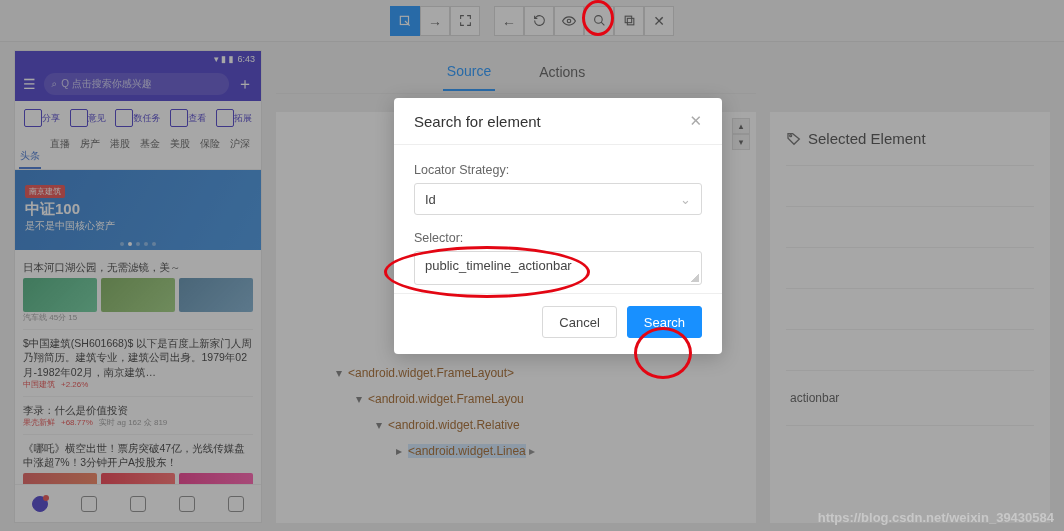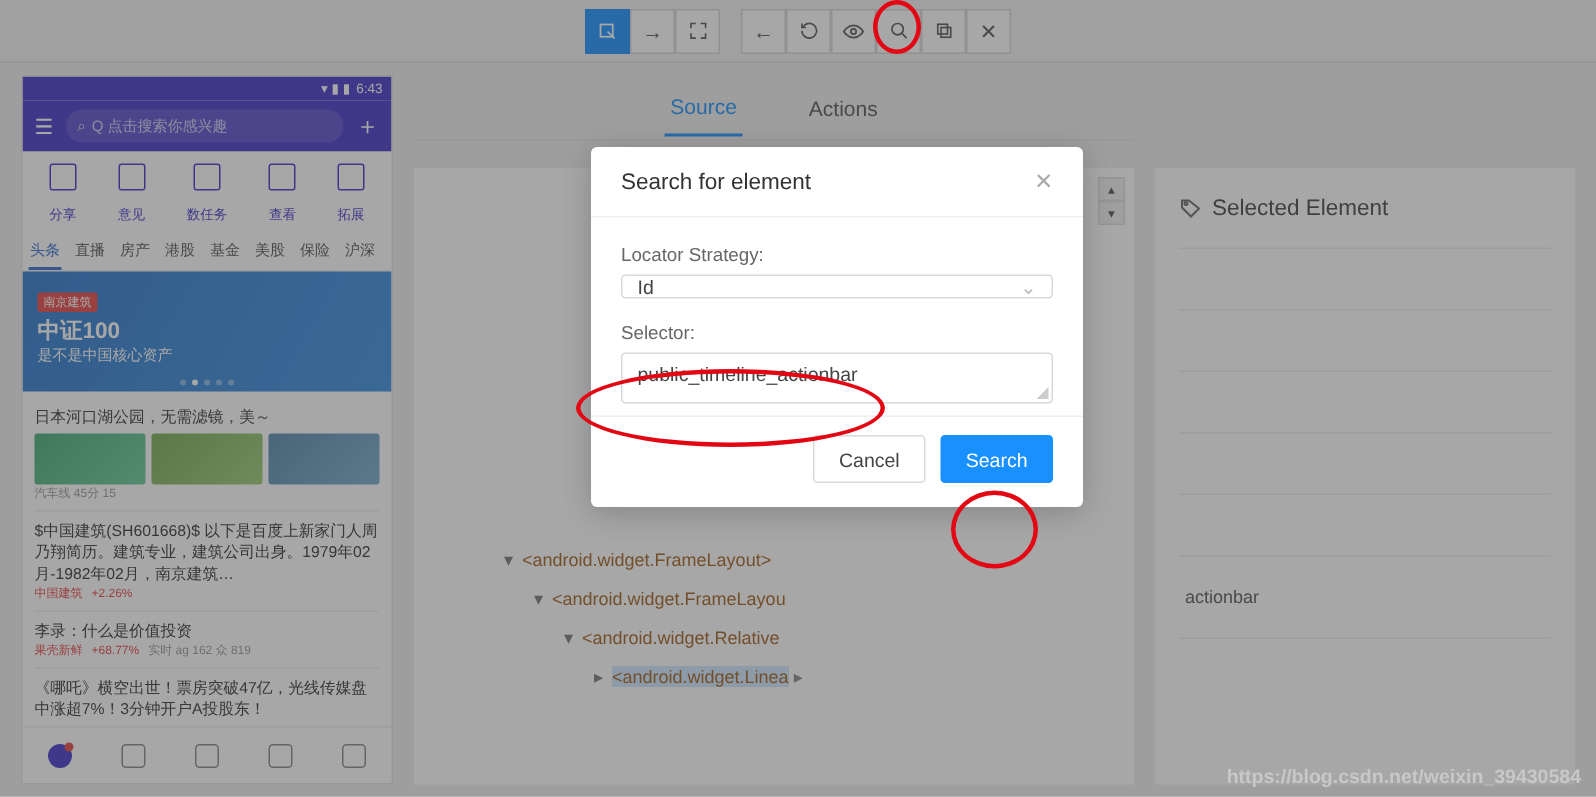--- a/index.html
+++ b/index.html
@@ -15,25 +15,25 @@
 
   
   .main { display: flex; gap: 14px; padding: 8px 14px; height: calc(100% - 42px); }
 
   
   .device { width: 248px; background: #fff; border: 1px solid #e3e3e3; position: relative; overflow: hidden; }
   .device-status { height: 16px; background: #4336c7; color: #fff; font-size: 9px; display: flex; justify-content: flex-end; align-items: center; padding: 0 6px; gap: 4px; }
   .device-header { background: #4336c7; height: 34px; display: flex; align-items: center; padding: 0 8px; gap: 8px; color: #fff; }
   .dev-search { flex: 1; background: rgba(255,255,255,0.12); border-radius: 14px; height: 22px; display: flex; align-items: center; padding: 0 8px; font-size: 10px; color: rgba(255,255,255,0.7); gap: 4px; }
   .device-icons-row { background: #fff; display: flex; justify-content: space-around; padding: 8px 4px 4px; }
-  .dev-icon-item { display: flex; flex-direction: column; align-items: center; gap: 10px; color: #4336c7; font-size: 9px; }
+  .dev-icon-item { display: flex; flex-direction: row; align-items: center; gap: 0; color: #4336c7; font-size: 9px; }
   .dev-icon-item .ico { width: 18px; height: 18px; border: 1.2px solid #4336c7; border-radius: 2px; }
   .device-tabs { display: flex; overflow: hidden; font-size: 10px; color: #555; background: #fff; border-bottom: 1px solid #eee; padding: 4px 4px 0; gap: 8px; }
   .device-tabs .t { padding: 2px 1px 4px; white-space: nowrap; }
-  .device-tabs .t.active { color: #3a6ecf; border-bottom: 2px solid #3a6ecf; }
+  .device-tabs .t.active { color: #3a6ecf; border-bottom: 2px solid #3a6ecf; margin-top: 12px; }
   .banner { height: 80px; background: linear-gradient(120deg,#2c78cc,#3a8ee0); color: #fff; padding: 10px 10px; position: relative; }
   .banner .tag { background: #e64545; font-size: 8px; padding: 1px 4px; border-radius: 2px; display: inline-block; }
   .banner .big { font-size: 15px; font-weight: bold; margin-top: 2px; }
   .banner .sub { font-size: 10px; }
   .banner .dots { position: absolute; bottom: 4px; left: 50%; transform: translateX(-50%); display: flex; gap: 4px; }
   .banner .dots span { width: 4px; height: 4px; border-radius: 50%; background: rgba(255,255,255,0.4); }
   .banner .dots span.on { background: #fff; }
   .feed { padding: 4px 8px; font-size: 10px; color: #333; }
   .feed-item { padding: 6px 0; border-bottom: 1px solid #f0f0f0; }
   .feed-item .title { font-size: 10.5px; line-height: 1.35; }
@@ -70,21 +70,21 @@
   .rp-row { border-top: 1px solid #eee; padding: 20px 4px; font-size: 12px; color: #555; min-height: 24px; }
 
   
   .modal-backdrop { position: absolute; inset: 0; background: rgba(60,60,60,0.45); z-index: 40; }
   .modal { position: absolute; left: 370px; top: 98px; width: 328px; background: #fff; border-radius: 4px; box-shadow: 0 4px 20px rgba(0,0,0,0.2); z-index: 45; margin-left: 24px; }
   .modal-head { padding: 14px 20px; display:flex; justify-content:space-between; align-items:center; border-bottom:1px solid #eee;}
   .modal-head h3 { font-size: 15px; font-weight: 500; color:#333;}
   .modal-close { color:#aaa; cursor:pointer; font-size:15px;}
   .modal-body { padding: 18px 20px 8px; }
   .m-label { font-size: 12.5px; color: #666; margin-bottom: 6px; }
-  .m-select { width:100%; height:16px; border:1px solid #d9d9d9; border-radius:3px; padding:0 10px; display:flex; align-items:center; justify-content:space-between; font-size:13px; color:#444; margin-bottom:16px; cursor:pointer;}
+  .m-select { width:100%; height:32px; border:1px solid #d9d9d9; border-radius:3px; padding:0 10px; display:flex; align-items:center; justify-content:space-between; font-size:13px; color:#444; margin-bottom:16px; cursor:pointer;}
   .m-input { width:100%; min-height:34px; border:1px solid #d9d9d9; border-radius:3px; padding:6px 10px; font-size:13px; color:#444; resize: vertical; position:relative;}
   .m-input::after { content:''; position:absolute; right:2px; bottom:2px; width:8px; height:8px; background: linear-gradient(135deg, transparent 50%, #ccc 50%);}
   .modal-foot { padding: 12px 20px 16px; display:flex; justify-content:flex-end; gap:10px; border-top:1px solid #eee;}
   .btn { height:32px; padding:0 16px; border-radius:3px; font-size:13px; cursor:pointer; border:1px solid #d9d9d9; background:#fff; color:#444;}
   .btn.primary { background:#1890ff; border-color:#1890ff; color:#fff;}
   .ellipse-annot { position:absolute; border:3px solid #e30613; border-radius:50%; pointer-events:none; z-index:60;}
 
   
   .watermark { position: absolute; right: 10px; bottom: 6px; font-size: 13px; color: #c8c8c8; z-index: 70; font-family: Arial, sans-serif; font-weight: bold;}
 </style>

